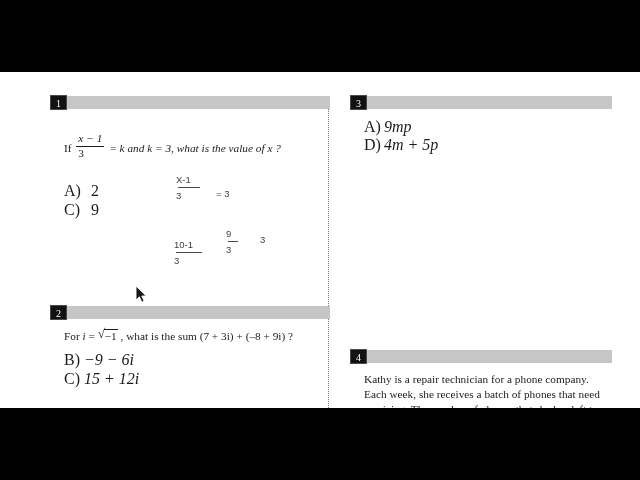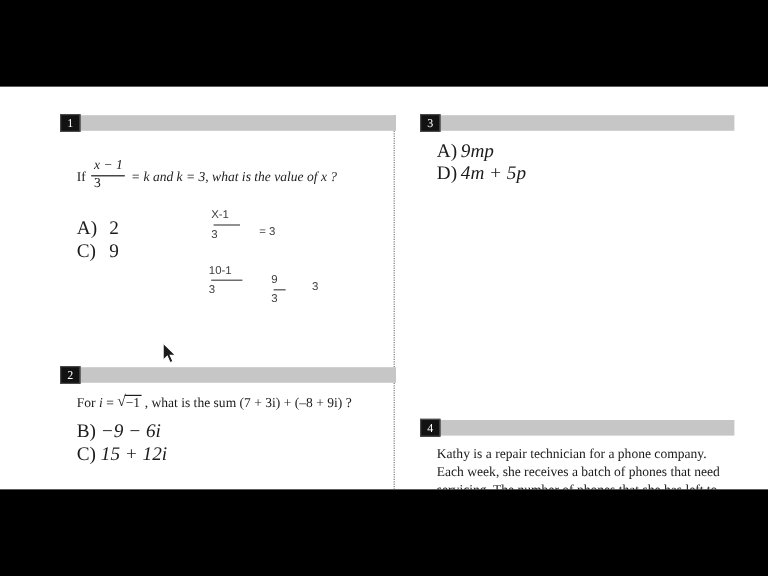--- a/index.html
+++ b/index.html
@@ -202,21 +202,21 @@
   .ann-txt {
     position: absolute;
     font-size: 9.5px;
     line-height: 11px;
     color: #3d3d3d;
     font-family: "Liberation Sans", sans-serif;
   }
 
   #ann-f1 { left: 8px;  top: 0px;  width: 26px; }
   #ann-eq { left: 48px; top: 14px; }
-  #ann-f2 { left: 6px;  top: 46px; width: 30px; }
+  #ann-f2 { left: 6px;  top: 65px; width: 30px; }
   #ann-f3 { left: 58px; top: 54px; width: 14px; }
   #ann-r3 { left: 92px; top: 60px; }
 
   
   #cursor {
     position: absolute;
     left: 136px;
     top: 214px;
     width: 12px;
     height: 18px;

